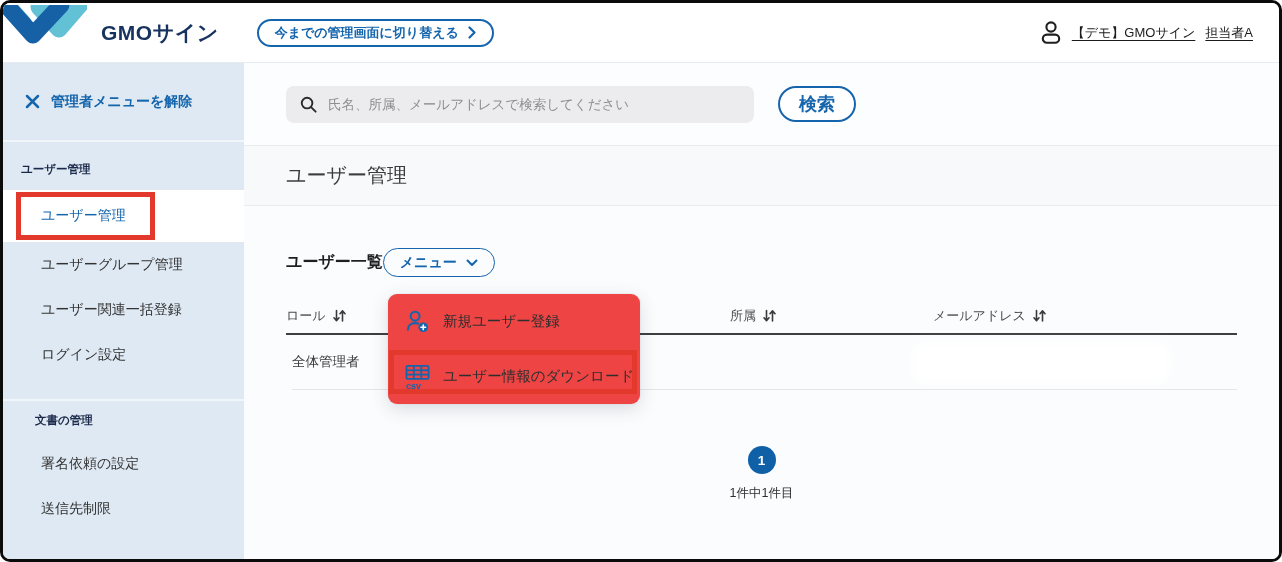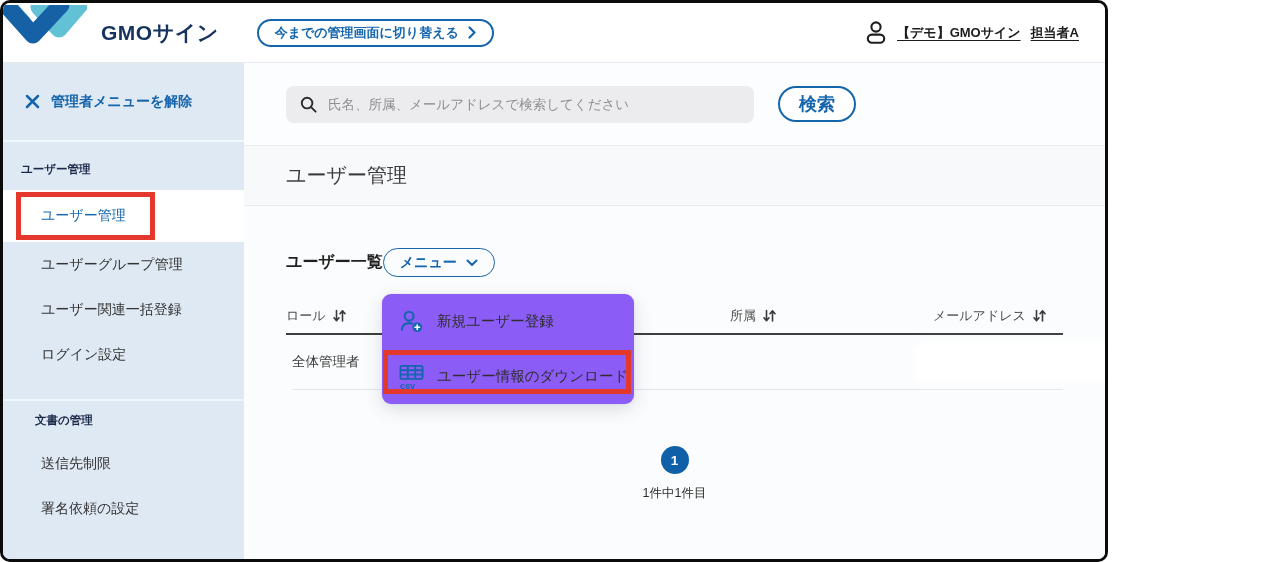--- a/index.html
+++ b/index.html
@@ -1,20 +1,20 @@
 <!DOCTYPE html>
 <html><head>
 <meta charset="utf-8">
 <style>
   * { margin:0; padding:0; box-sizing:border-box; }
   html,body { background:#fff; }
   body { font-family:"Liberation Sans","DejaVu Sans",sans-serif; }
 
   .frame {
-    width:1108px; height:562px;
+    width:1282px; height:562px;
     border:3px solid #0b0b0b; border-radius:10px;
     overflow:hidden; background:#fff;
     display:flex; flex-direction:column;
   }
 
   
   .header {
     height:60px; flex:0 0 60px; background:#fff;
     display:flex; align-items:center;
     border-bottom:1px solid #e7eaee;
@@ -24,21 +24,21 @@
   .logo-text { font-size:21px; font-weight:800; color:#15335e; letter-spacing:.5px; margin-left:14px; }
   .switch-btn {
     margin-left:38px; display:flex; align-items:center; gap:9px;
     border:2px solid #1565ad; border-radius:16px; height:28px;
     padding:0 16px; background:#fff; color:#1565ad;
     font-size:13px; font-weight:700; cursor:pointer;
   }
   .header-spacer { flex:1; }
   .account { display:flex; align-items:center; gap:10px; }
   .account a {
-    color:#1c1c1c; font-size:13px; font-weight:700;
+    color:#1c1c1c; font-size:13px; font-weight:400;
     text-decoration:underline; text-underline-offset:3px; cursor:pointer;
   }
 
   
   .body { flex:1; display:flex; min-height:0; }
 
   
   .sidebar {
     width:241px; flex:0 0 241px; background:#dfe9f3;
     display:flex; flex-direction:column; overflow:hidden;
@@ -125,22 +125,22 @@
   .pagination { margin-top:56px; text-align:center; }
   .page-circle {
     width:28px; height:28px; border-radius:50%; background:#1060a8;
     color:#fff; font-size:13.5px; font-weight:700;
     display:inline-flex; align-items:center; justify-content:center; cursor:pointer;
   }
   .page-summary { margin-top:11px; font-size:12.5px; color:#2e2e2e; }
 
   
   .dropdown {
-    position:absolute; left:138px; top:88px; width:252px; height:110px;
-    background:#8b5cf6; border-radius:9px;
+    position:absolute; left:144px; top:88px; width:252px; height:110px;
+    background:#ef4444; border-radius:9px;
     box-shadow:0 5px 18px rgba(40,60,90,.16), 0 0 2px rgba(40,60,90,.12);
     z-index:5;
   }
   .menu-item {
     height:55px; display:flex; align-items:center; gap:13px;
     padding-left:17px; font-size:14.5px; color:#2e2e2e; cursor:pointer;
     white-space:nowrap;
   }
   .annotation-box.menu { left:1px; top:56px; width:248px; height:44px; }
 </style>
@@ -197,24 +197,24 @@
         <span>ユーザー関連一括登録</span>
       </div>
       <div class="side-item">
         <span>ログイン設定</span>
       </div>
 
       <div class="side-divider lower"></div>
       <div class="section-label second">文書の管理</div>
 
       <div class="side-item">
+        <span>署名依頼の設定</span>
+      </div>
+      <div class="side-item">
         <span>送信先制限</span>
-      </div>
-      <div class="side-item">
-        <span>署名依頼の設定</span>
       </div>
     </div>
 
     <div class="main">
 
       <div class="search-band">
         <div class="search-box">
           <svg width="19" height="19" viewBox="0 0 20 20">
             <circle cx="8.5" cy="8.5" r="5.6" fill="none" stroke="#2a2a2a" stroke-width="2"></circle>
             <line x1="13" y1="13" x2="17.5" y2="17.5" stroke="#2a2a2a" stroke-width="2" stroke-linecap="round"></line>

